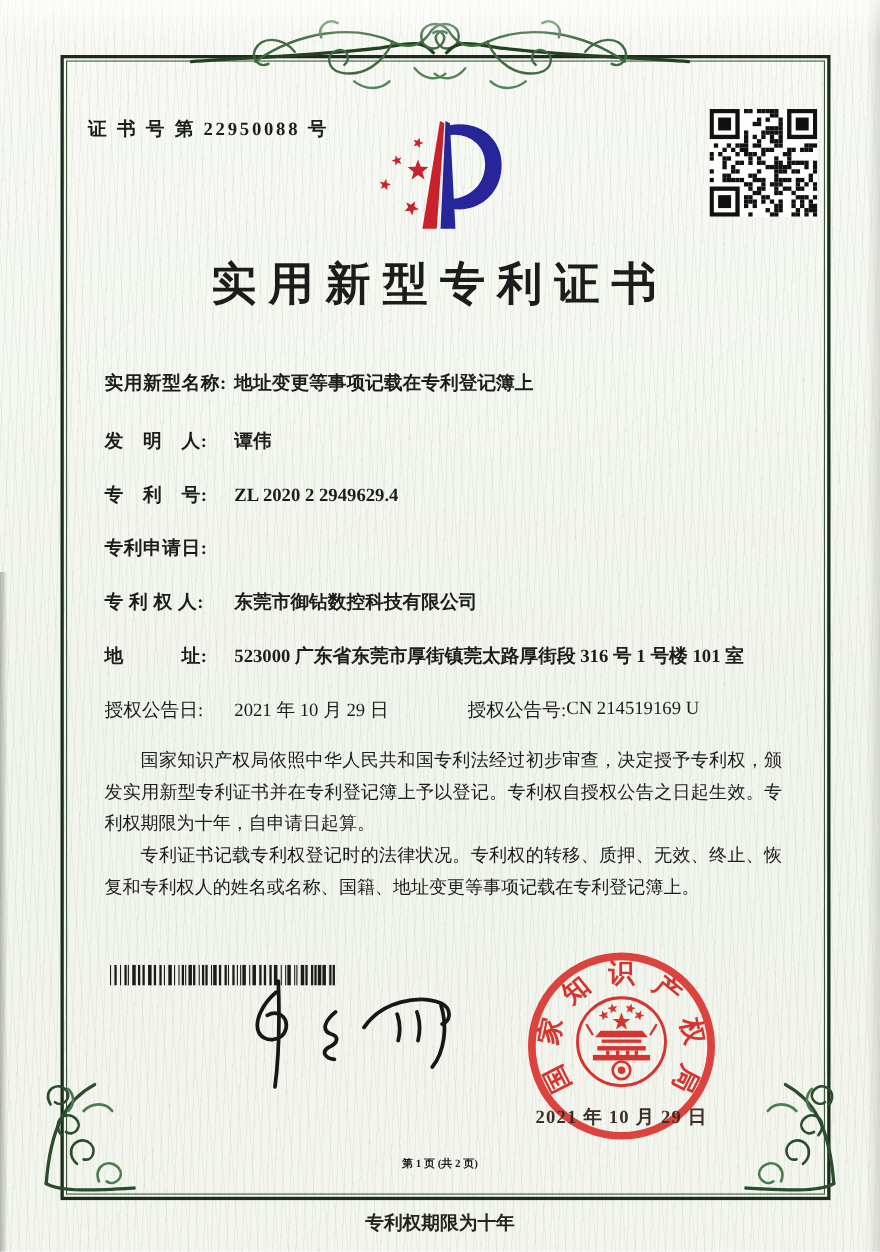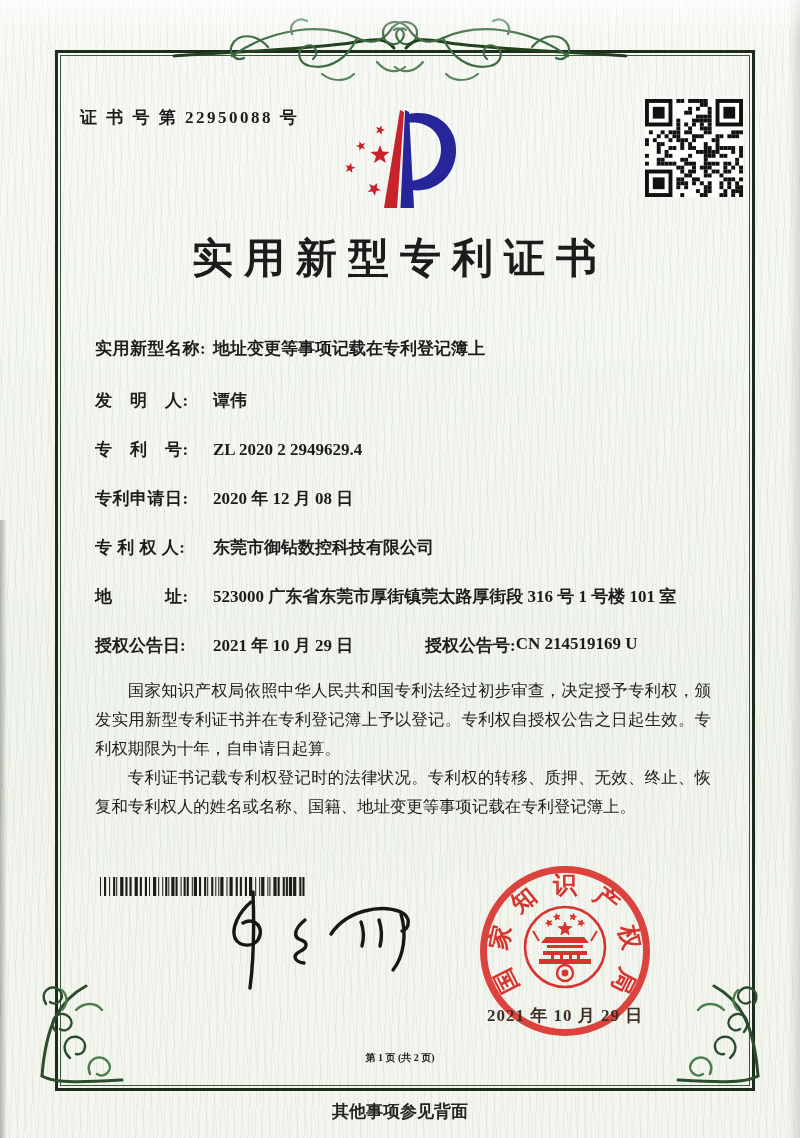--- a/index.html
+++ b/index.html
@@ -40,21 +40,21 @@
     font-size:17px;font-weight:700;line-height:26px;}
   .field-row .lbl{flex:none;width:118px;letter-spacing:.5px;}
   .field-row .val{flex:1;}
   .row-name{top:336px;}
   .row-inventor{top:388px;}
   .row-patno{top:437px;}
   .row-appdate{top:486px;}
   .row-patentee{top:535px;}
   .row-address{top:584px;}
   .row-grant{position:absolute;left:95px;top:634px;width:640px;display:flex;
-    font-size:17px;font-weight:700;}
+    font-size:17px;font-weight:400;}
   .row-grant .left{flex:none;width:330px;display:flex;}
   .row-grant .left .lbl{flex:none;width:118px;}
   .row-grant .right{flex:none;display:flex;}
   .row-grant .right .lbl{margin-right:0;}
 
   .body-text{position:absolute;left:95px;top:676px;width:616px;
     font-size:16.4px;line-height:29px;text-align:justify;}
   .body-text p{margin:0;text-indent:2em;}
 
   .barcode{position:absolute;left:100px;top:877px;width:208px;height:19px;}
@@ -356,21 +356,20 @@
   <div class="field-row row-inventor">
     <span class="lbl">发　明　人:</span>
     <span class="val">谭伟</span>
   </div>
   <div class="field-row row-patno">
     <span class="lbl">专　利　号:</span>
     <span class="val">ZL 2020 2 2949629.4</span>
   </div>
   <div class="field-row row-appdate">
     <span class="lbl">专利申请日:</span>
-    <span class="val">2020 年 12 月 08 日</span>
   </div>
   <div class="field-row row-patentee">
     <span class="lbl">专 利 权 人:</span>
     <span class="val">东莞市御钻数控科技有限公司</span>
   </div>
   <div class="field-row row-address">
     <span class="lbl">地　　　址:</span>
     <span class="val">523000 广东省东莞市厚街镇莞太路厚街段 316 号 1 号楼 101 室</span>
   </div>
   <div class="row-grant">
@@ -486,18 +485,18 @@
         <rect x="12" y="8" width="3" height="4" stroke="none"></rect>
         <circle cx="0" cy="26" r="8" fill="none" stroke-width="2.4"></circle>
         <circle cx="0" cy="26" r="3.4" stroke="none"></circle>
         <path d="M-26,-6 L-32,-16 M26,-6 L32,-16" fill="none" stroke-width="2"></path>
       </g>
     </svg>
     <div class="seal-date">2021 年 10 月 29 日</div>
   </div>
 
   <div class="page-num">第 1 页 (共 2 页)</div>
-  <div class="back-note">其他事项参见背面</div>
+  <div class="back-note">专利权期限为十年</div>
 
   <div class="edge-left"></div>
   <div class="edge-right"></div>
   <div class="edge-top"></div>
 </div>
 
 </body></html>

